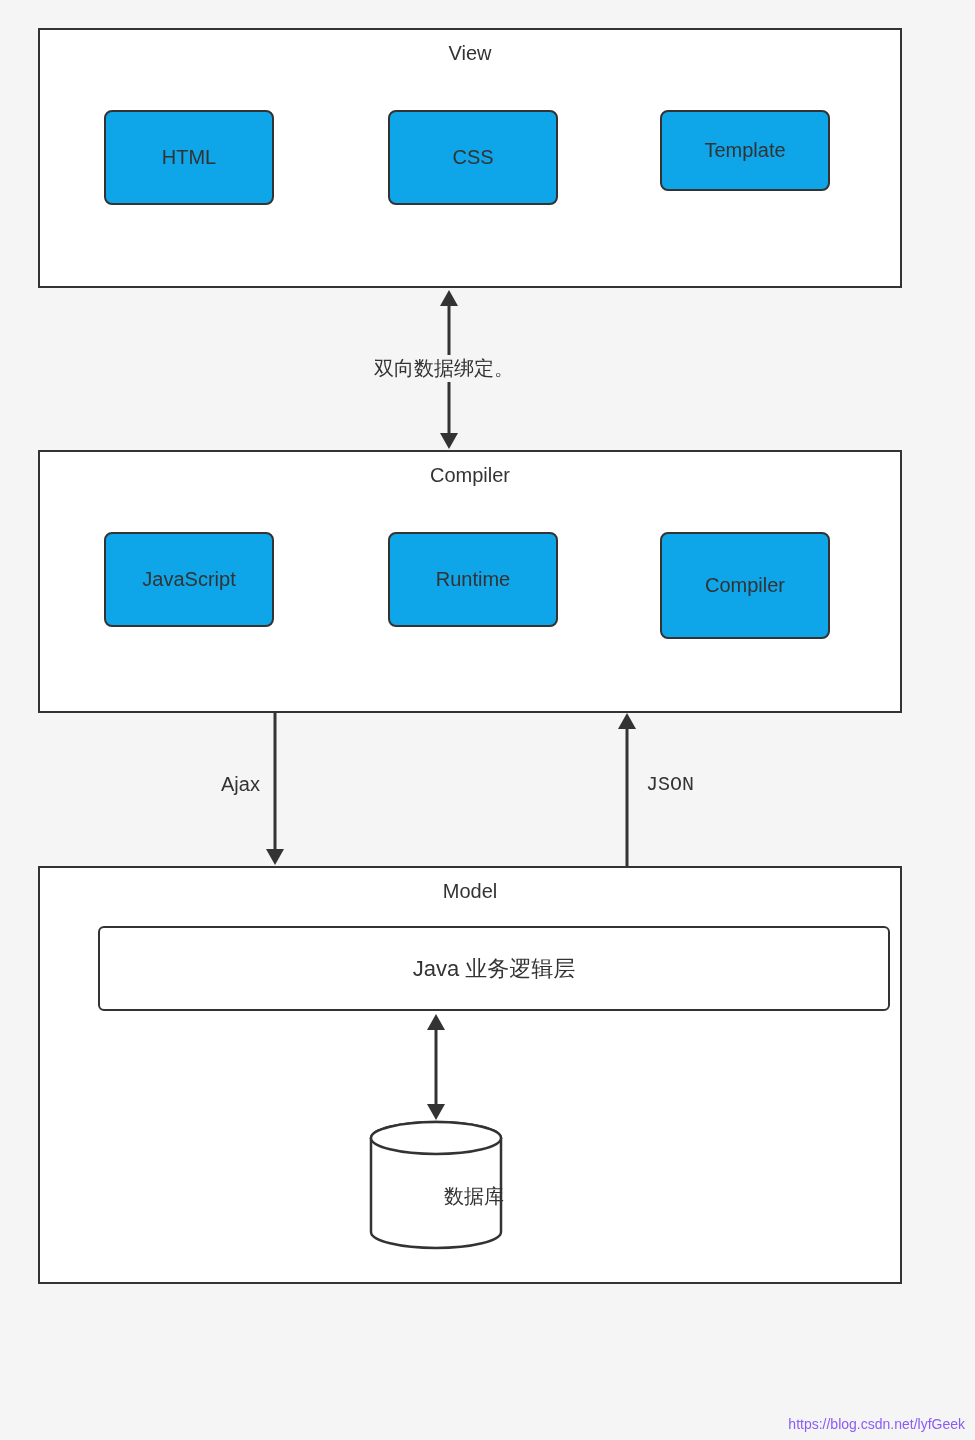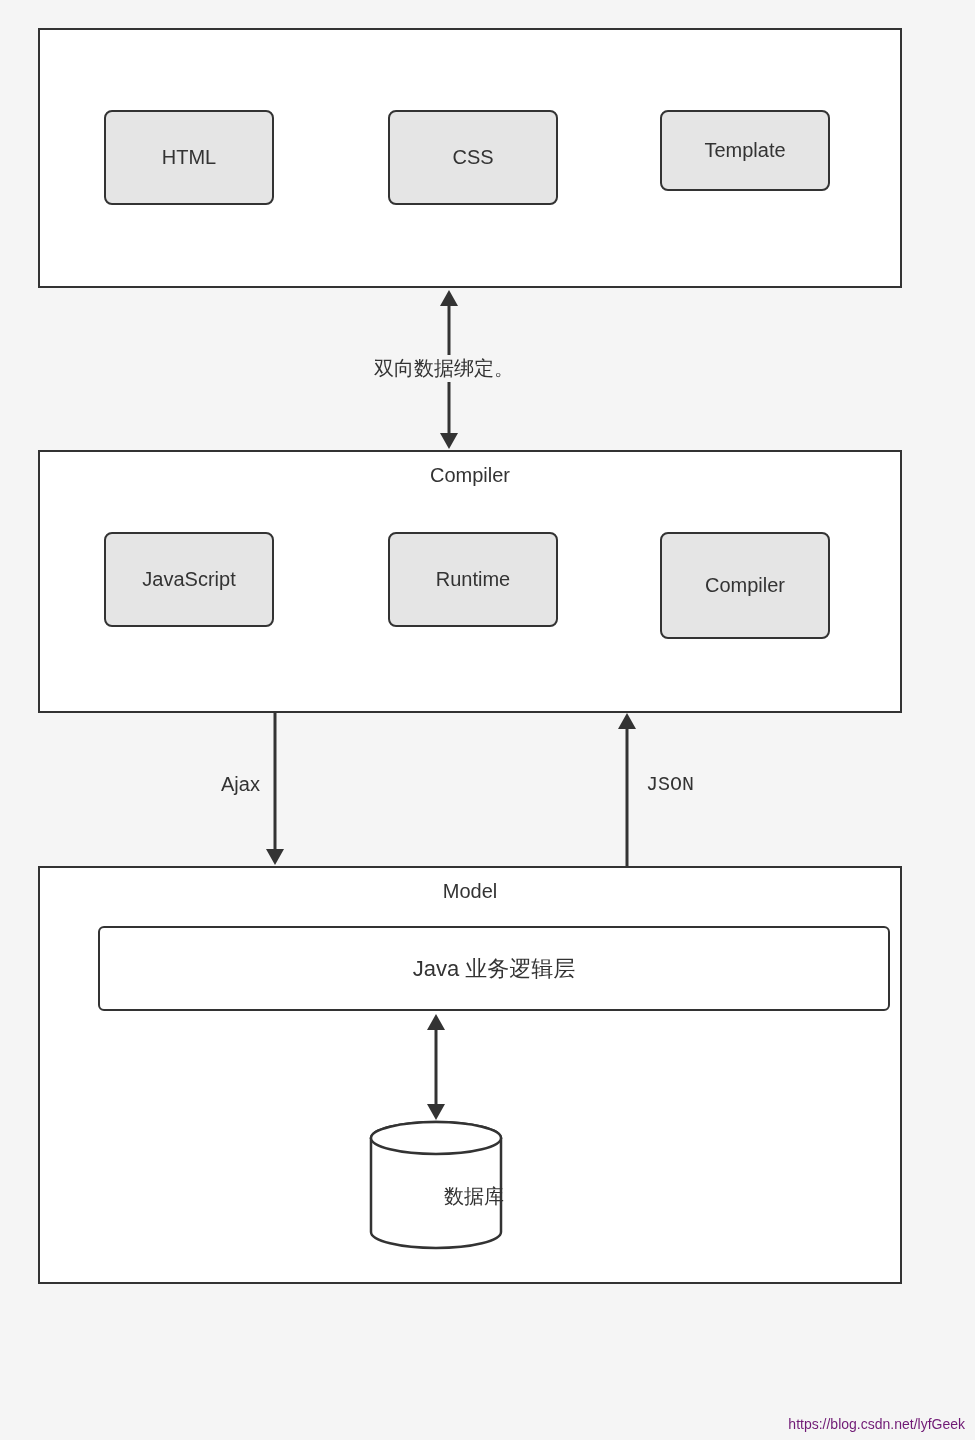--- a/index.html
+++ b/index.html
@@ -21,21 +21,21 @@
   .layer-title {
     position: absolute;
     top: 12px;
     left: 0;
     right: 0;
     text-align: center;
     font-size: 20px;
   }
   .inner-box {
     position: absolute;
-    background: #e5e5e5;
+    background: #0ea5e9;
     border: 2px solid #333;
     border-radius: 8px;
     display: flex;
     align-items: center;
     justify-content: center;
     font-size: 20px;
   }
   .wide-box {
     position: absolute;
     background: #fff;
@@ -58,29 +58,30 @@
   .cyl-label {
     position: absolute;
     text-align: right;
     font-size: 20px;
   }
   .watermark {
     position: absolute;
     bottom: 8px;
     right: 10px;
     font-size: 14px;
-    color: #701a75;
+    color: #8b5cf6;
     font-family: Arial, sans-serif;
   }
   svg.arrow { position: absolute; overflow: visible; }
 </style>
 </head>
 <body>
 
 <div class="layer-box" style="left:38px; top:28px; width:864px; height:260px;">
+  <div class="layer-title">View</div>
   <div class="inner-box" style="left:64px; top:80px; width:170px; height:95px;">HTML</div>
   <div class="inner-box" style="left:348px; top:80px; width:170px; height:95px;">CSS</div>
   <div class="inner-box" style="left:620px; top:80px; width:170px; height:81px;">Template</div>
 </div>
 
 <svg class="arrow" style="left:0; top:0;" width="975" height="1440">
   <line x1="449" y1="302" x2="449" y2="437" stroke="#333" stroke-width="3"></line>
   <polygon points="449,290 440,306 458,306" fill="#333"></polygon>
   <polygon points="449,449 440,433 458,433" fill="#333"></polygon>
 </svg>

